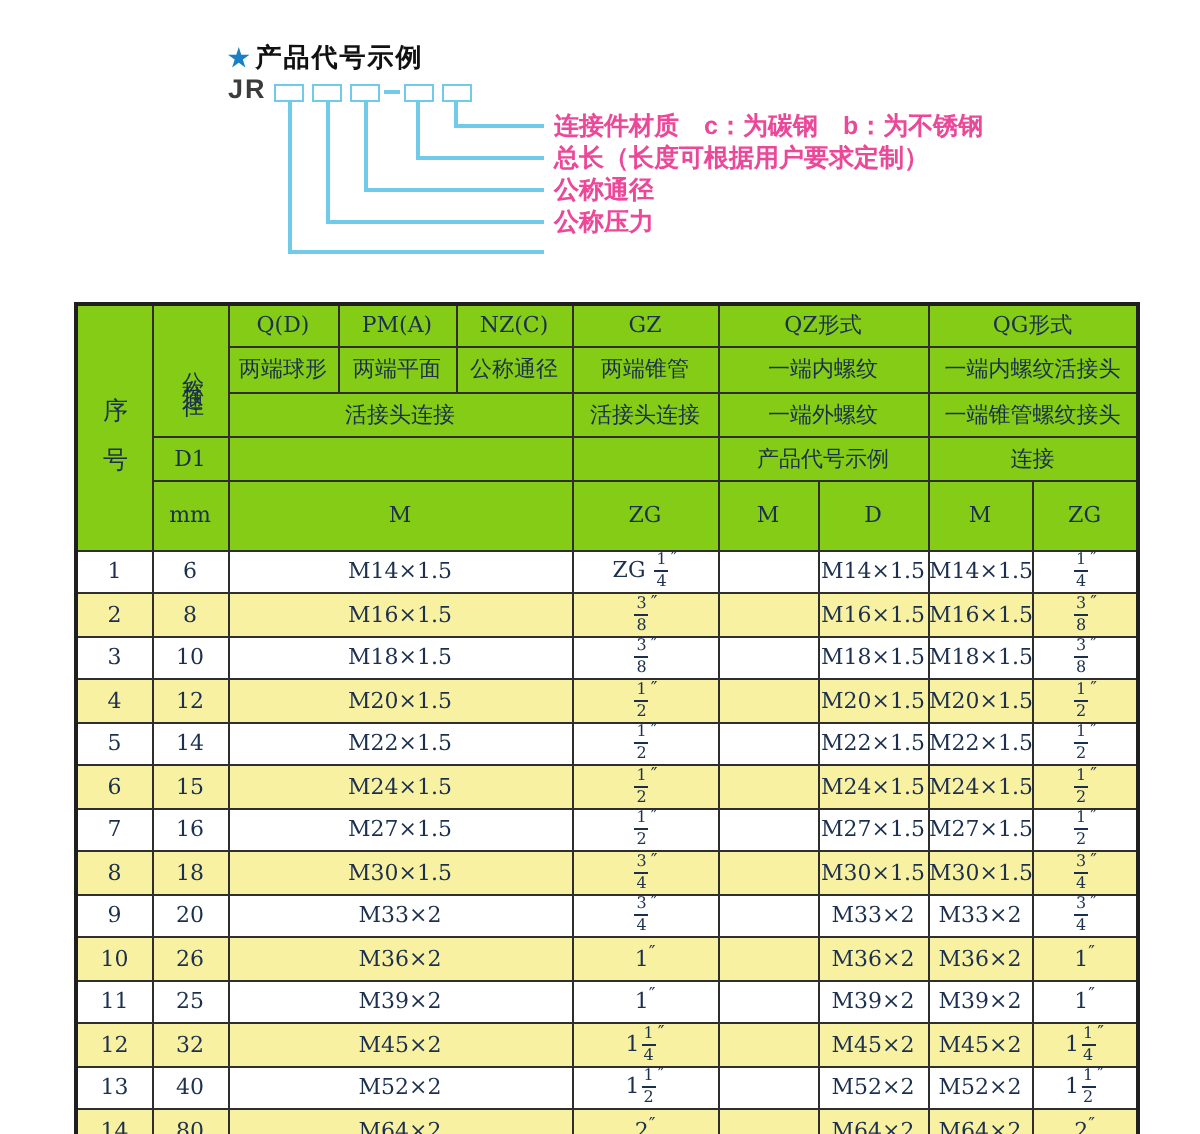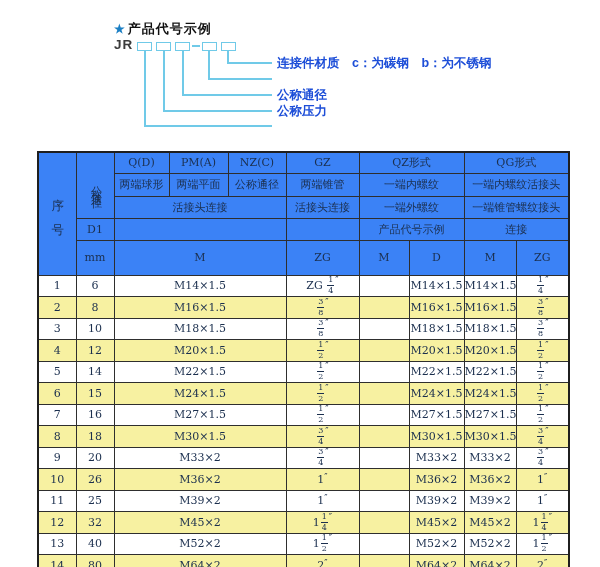--- a/index.html
+++ b/index.html
@@ -10,37 +10,37 @@
   .pcode-heading{position:absolute;left:114px;top:20px;font-size:13px;font-weight:bold;
                  color:#111;white-space:nowrap;letter-spacing:1px;}
   .pcode-heading .star{color:#1b7fc4;margin-right:2px;font-size:12px;}
   .jr-label{position:absolute;left:114px;top:37px;font-size:13.5px;font-weight:bold;
             color:#3c3c3c;letter-spacing:1px;}
   .cbox{position:absolute;top:42px;width:13px;height:7px;border:1.5px solid #70cae8;background:#fff;}
   .cdash{position:absolute;top:45px;width:8px;height:2px;background:#70cae8;}
   .cline{position:absolute;background:#70cae8;}
   .vline{width:2px;}
   .hline{height:2px;}
-  .dlabel{position:absolute;left:277px;font-size:12.5px;font-weight:bold;color:#1d4ed8;
+  .dlabel{position:absolute;left:277px;font-size:12.5px;font-weight:bold;color:#ec4899;
           white-space:nowrap;line-height:14px;}
 
   
   .table-title{position:absolute;left:35px;top:123px;
                font-family:"DejaVu Serif","Liberation Serif",serif;
                font-style:italic;font-weight:bold;font-size:21px;color:#0d0d0d;
                letter-spacing:2px;white-space:nowrap;}
 
   
   table.ref{position:absolute;left:37px;top:151px;width:531px;
             border-collapse:collapse;table-layout:fixed;
             font-family:"DejaVu Serif","Liberation Serif",serif;
             font-size:11px;color:#1b2f4e;border:2px solid #1f1f1f;}
   table.ref td{border:1px solid #2e2e2e;text-align:center;vertical-align:middle;
                padding:0;white-space:nowrap;overflow:hidden;}
-  thead td{background:#3b82f6;}
+  thead td{background:#84cc16;}
   tr.band-white td{background:#ffffff;}
   tr.band-yellow td{background:#f7f1a1;}
   tbody tr{height:21.5px;}
 
   .vtext{writing-mode:vertical-rl;text-orientation:upright;}
   .seq-head{letter-spacing:26px;font-size:12.5px;}
   .dia-head{letter-spacing:4px;font-size:11px;}
 
   .frac{display:inline-flex;flex-direction:column;line-height:1;font-size:8px;
         vertical-align:middle;margin:0 1px;}
@@ -71,20 +71,21 @@
   <div class="cline vline" style="left:163px;top:50px;height:62px;"></div>
   <div class="cline vline" style="left:144px;top:50px;height:77px;"></div>
 
   <div class="cline hline" style="left:227px;top:62px;width:45px;"></div>
   <div class="cline hline" style="left:208px;top:78px;width:64px;"></div>
   <div class="cline hline" style="left:182px;top:94px;width:90px;"></div>
   <div class="cline hline" style="left:163px;top:110px;width:109px;"></div>
   <div class="cline hline" style="left:144px;top:125px;width:128px;"></div>
 
   <div class="dlabel" style="top:56px;">连接件材质　c：为碳钢　b：为不锈钢</div>
+  <div class="dlabel" style="top:72px;">总长（长度可根据用户要求定制）</div>
   <div class="dlabel" style="top:88px;">公称通径</div>
   <div class="dlabel" style="top:104px;">公称压力</div>
 
 
   <table class="ref">
     <colgroup>
       <col style="width:38px;">
         <col style="width:38px;">
         <col style="width:55px;">
       <col style="width:59px;">

